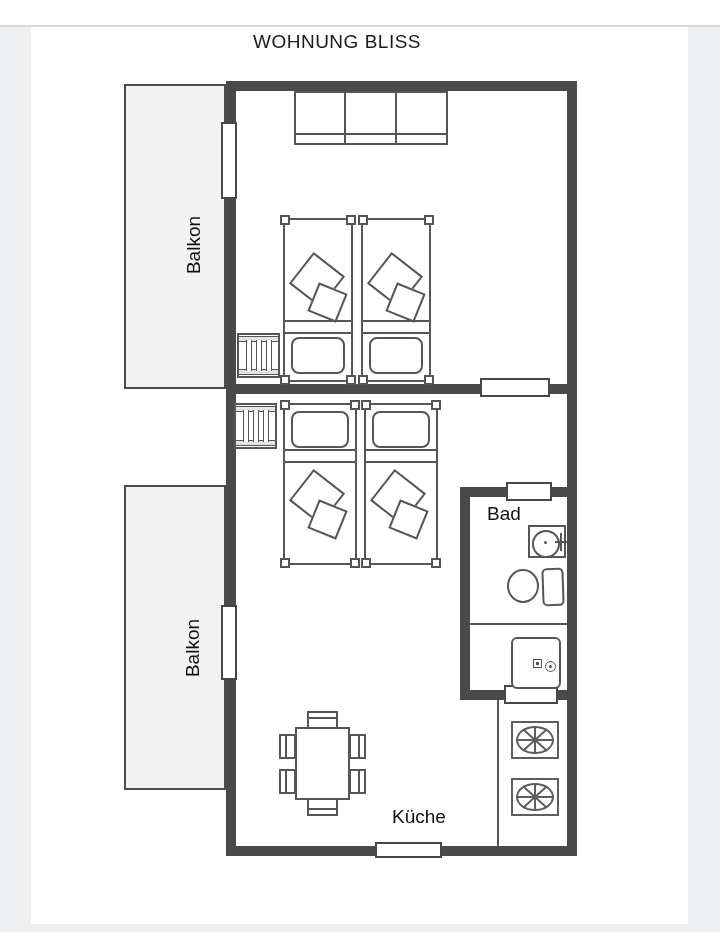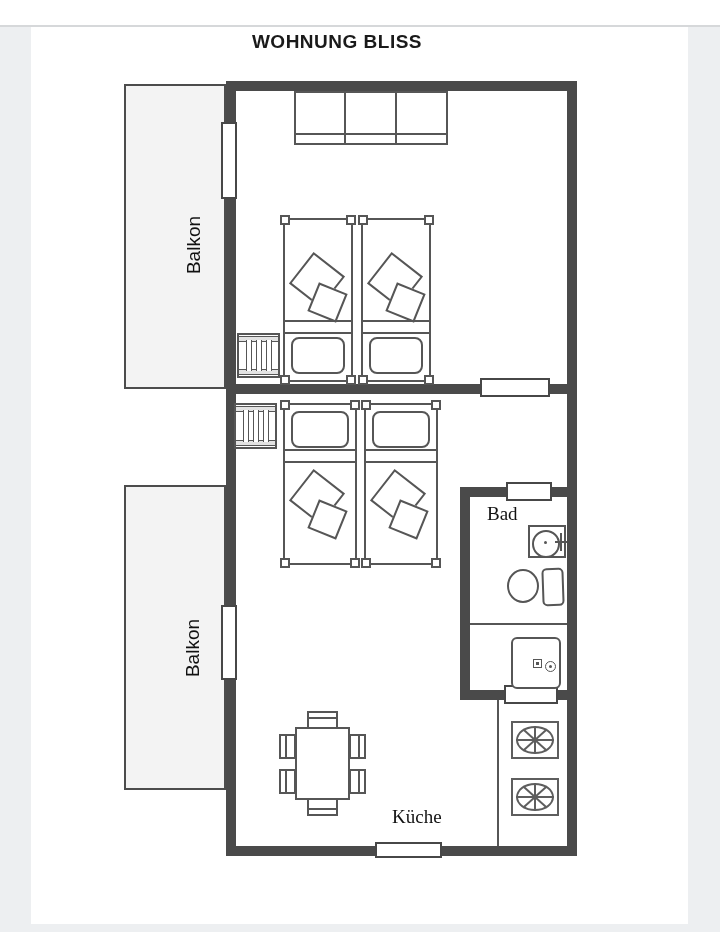--- a/index.html
+++ b/index.html
@@ -3,35 +3,35 @@
 <meta charset="utf-8">
 <style>
   html,body{margin:0;padding:0;}
   body{font-family:"Liberation Sans", sans-serif; background:#e9ebed;}
   #screen{position:relative;width:720px;height:932px;background:var(--frame,#edeff1);overflow:hidden;}
   .topbar{position:absolute;left:0;top:0;width:720px;height:25px;background:#ffffff;border-bottom:2px solid #d6d8da;}
   .page{position:absolute;left:31px;top:27px;width:657px;height:897px;background:var(--page,#ffffff);}
   i{display:block;position:absolute;}
 
   .title{position:absolute;left:187px;top:31px;width:300px;text-align:center;
-         font-size:19px;font-weight:700;letter-spacing:.5px;color:var(--title-text,#1a1a1a);}
+         font-size:19px;font-weight:400;letter-spacing:.5px;color:var(--title-text,#1a1a1a);}
 
   
   .wall{position:absolute;background:var(--wall,#4a4a4a);}
   .thinline{position:absolute;background:var(--line,#565656);}
 
   
   .opening{position:absolute;background:#ffffff;border:2px solid #474747;box-sizing:border-box;}
 
   
   .balcony{position:absolute;background:var(--balcony-fill,#f3f3f3);border:2px solid #4c4c4c;box-sizing:border-box;}
   .balcony-label{position:absolute;width:110px;height:24px;text-align:center;font-size:19px;color:#111;
                  transform:rotate(-90deg);transform-origin:center;}
 
-  .roomlabel{position:absolute;font-size:19px;color:#111;font-family:Liberation Serif, serif;}
+  .roomlabel{position:absolute;font-size:19px;color:#111;}
 
   
   .sofa{position:absolute;left:294px;top:91px;width:154px;height:54px;border:2px solid var(--line,#565656);box-sizing:border-box;background:#fff;}
   .sofa .div1{left:48px;top:0;bottom:0;width:2px;background:var(--line,#565656);}
   .sofa .div2{left:99px;top:0;bottom:0;width:2px;background:var(--line,#565656);}
   .sofa .seatline{left:0;right:0;bottom:8px;height:2px;background:var(--line,#565656);}
 
   
   .bed{position:absolute;border:2px solid var(--line,#565656);box-sizing:border-box;background:#fff;}
   .post{width:6px;height:6px;border:2px solid var(--line,#565656);background:#fff;}

